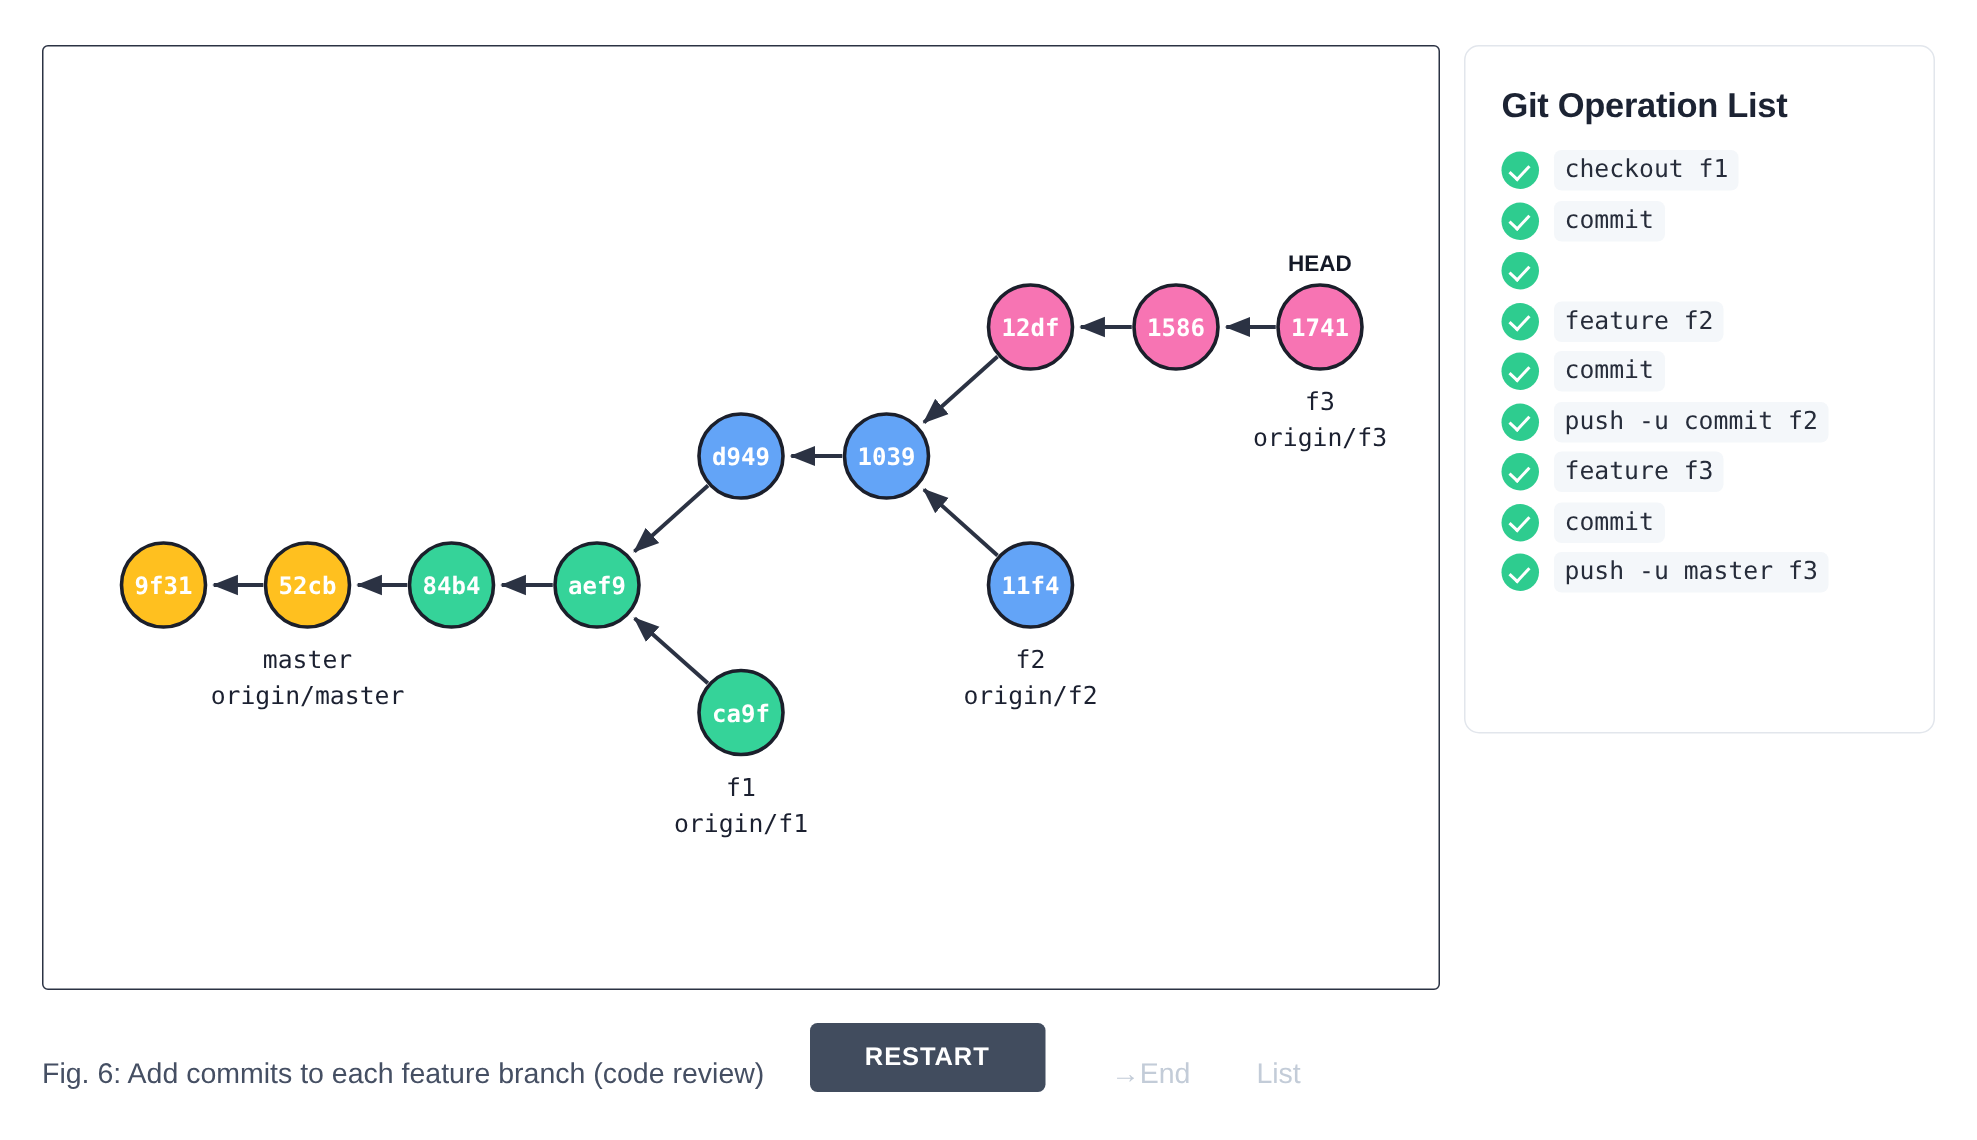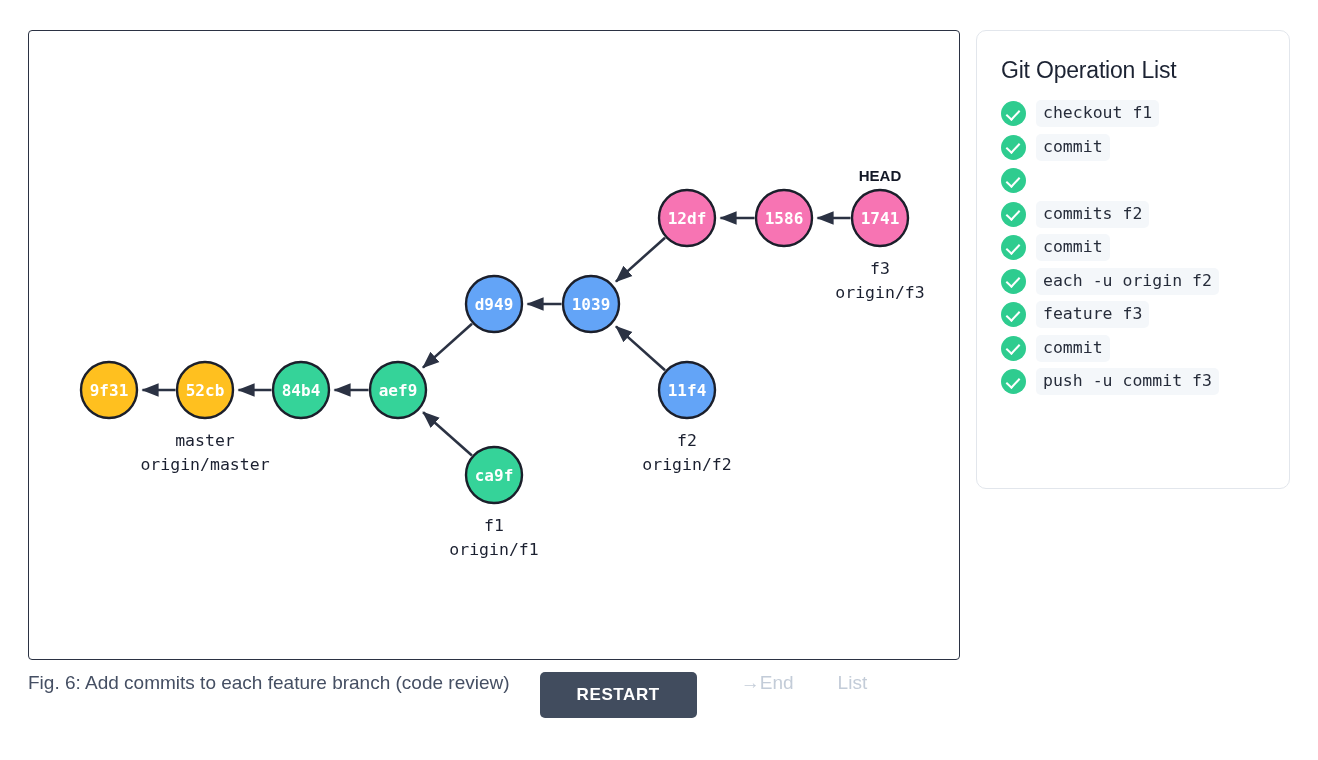--- a/index.html
+++ b/index.html
@@ -86,21 +86,21 @@
     height: 459px;
     background: #ffffff;
     border: 1px solid #e2e6ec;
     border-radius: 10px;
     padding: 26px 24px 20px 24px;
   }
 
   #op-panel-title {
     font-family: "Liberation Sans", sans-serif;
     font-size: 23px;
-    font-weight: 400;
+    font-weight: 700;
     color: #1c2333;
     letter-spacing: -0.2px;
     margin-bottom: 16px;
   }
 
   #op-list {
     list-style: none;
     display: flex;
     flex-direction: column;
     gap: 6.5px;
@@ -145,21 +145,21 @@
   }
 
   
   #control-bar {
     position: absolute;
     left: 28px;
     top: 672px;
     width: 932px;
     height: 56px;
     display: flex;
-    align-items: flex-start;
+    align-items: flex-end;
   }
 
   #figure-caption {
     font-family: "Liberation Sans", sans-serif;
     font-size: 19px;
     color: #454f63;
     white-space: nowrap;
   }
 
   #restart-button {
@@ -278,41 +278,41 @@
         </li>
         <li class="op-item">
           <span class="op-check-icon"></span>
           <span class="op-cmd">commit</span>
         </li>
         <li class="op-item">
           <span class="op-check-icon"></span>
         </li>
         <li class="op-item">
           <span class="op-check-icon"></span>
-          <span class="op-cmd">commits f2</span>
+          <span class="op-cmd">feature f2</span>
         </li>
         <li class="op-item">
           <span class="op-check-icon"></span>
           <span class="op-cmd">commit</span>
         </li>
         <li class="op-item">
           <span class="op-check-icon"></span>
-          <span class="op-cmd">each -u origin f2</span>
+          <span class="op-cmd">push -u commit f2</span>
         </li>
         <li class="op-item">
           <span class="op-check-icon"></span>
           <span class="op-cmd">feature f3</span>
         </li>
         <li class="op-item">
           <span class="op-check-icon"></span>
           <span class="op-cmd">commit</span>
         </li>
         <li class="op-item">
           <span class="op-check-icon"></span>
-          <span class="op-cmd">push -u commit f3</span>
+          <span class="op-cmd">push -u master f3</span>
         </li>
       </ul>
   </aside>
 
   <div id="control-bar">
     <span id="figure-caption">Fig. 6: Add commits to each feature branch (code review)</span>
     <button id="restart-button">RESTART</button>
     <span class="nav-link">→End</span>
     <span class="nav-link">List</span>
   </div>

